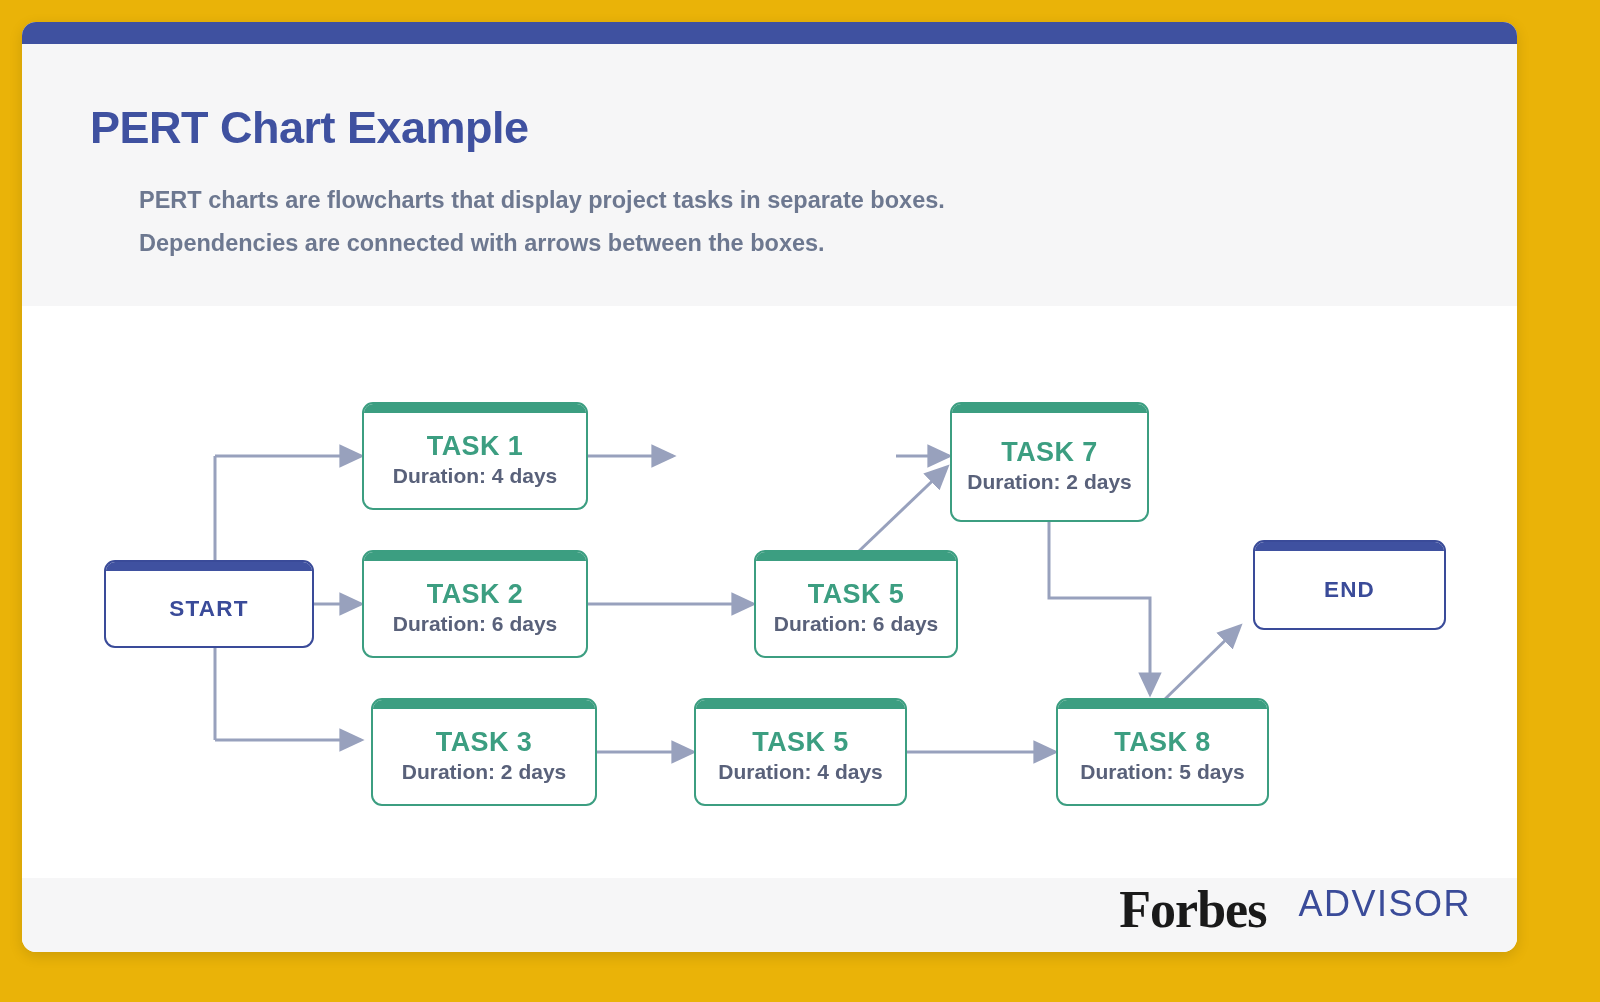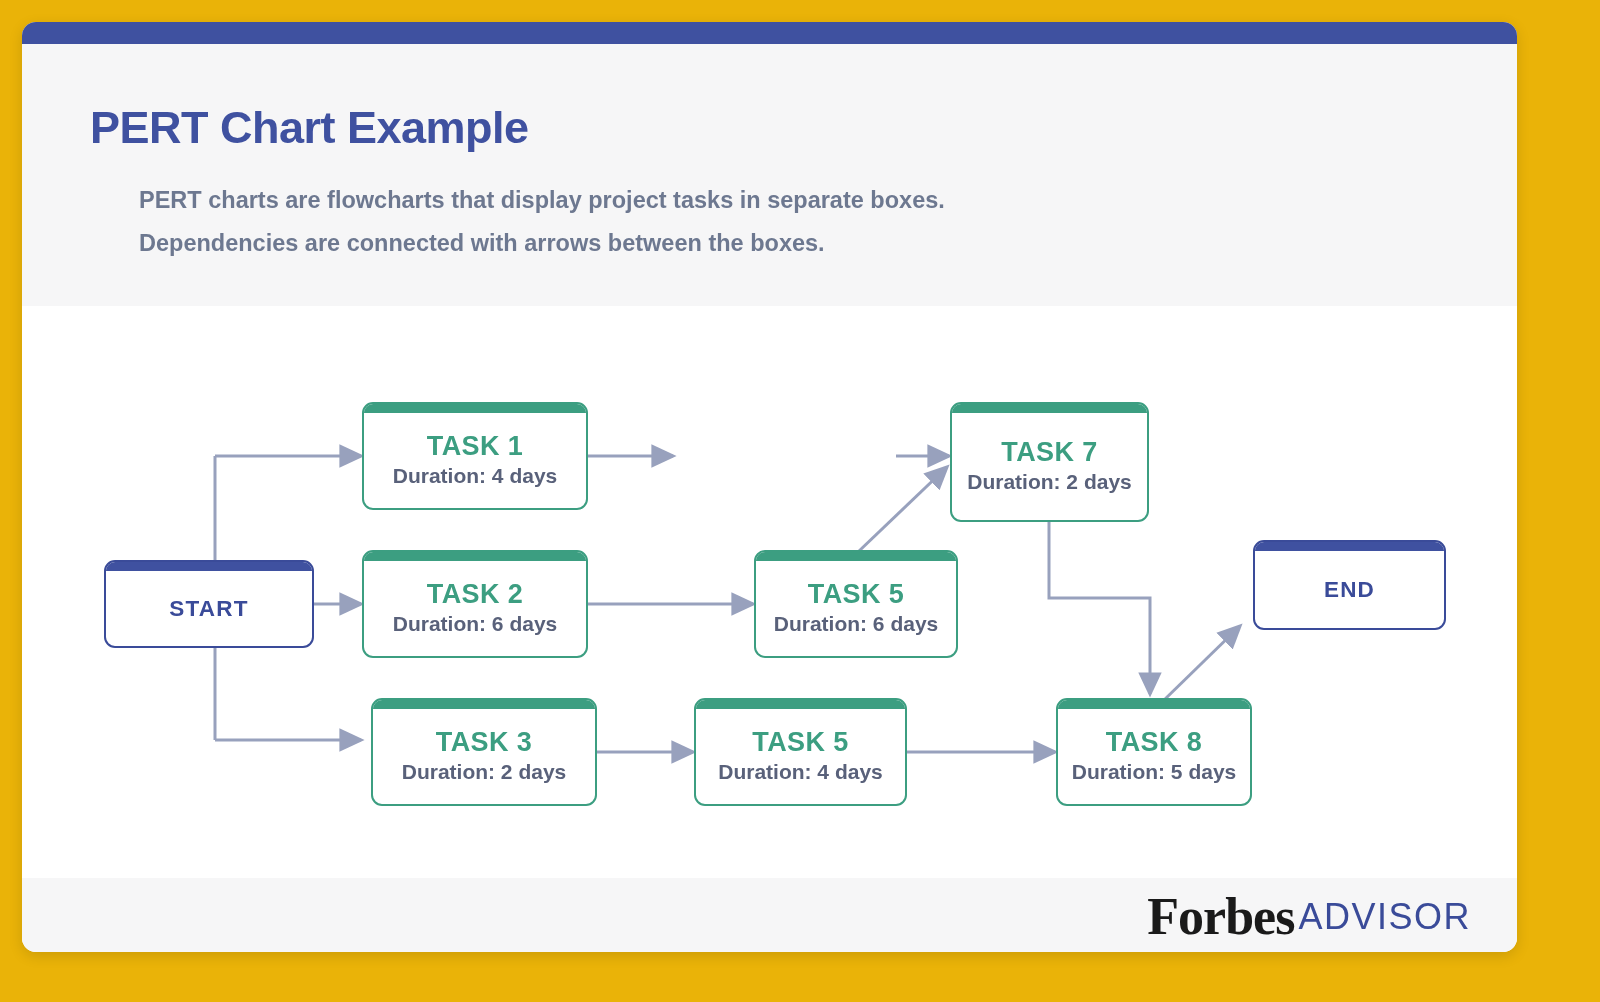--- a/index.html
+++ b/index.html
@@ -141,22 +141,21 @@
     color: #3a4b99;
   }
 
   
   #brand {
     position: absolute;
     right: 46px;
     top: 4px;
     height: 66px;
     display: flex;
-    align-items: center;
-    gap: 4px;
+    gap: 32px;
   }
   #brand-forbes {
     font-family: "Liberation Serif", serif;
     font-size: 52px;
     font-weight: bold;
     color: #1a1a1a;
     letter-spacing: -1px;
     line-height: 52px;
   }
   #brand-advisor {
@@ -279,21 +278,21 @@
       </div>
 
       <div class="node task" style="left:672px; top:392px; width:213px; height:108px;">
         <div class="cap"></div>
         <div class="inner">
           <div class="t-name">TASK 5</div>
           <div class="t-dur">Duration: 4 days</div>
         </div>
       </div>
 
-      <div class="node task" style="left:1034px; top:392px; width:196px; height:108px;">
+      <div class="node task" style="left:1034px; top:392px; width:213px; height:108px;">
         <div class="cap"></div>
         <div class="inner">
           <div class="t-name">TASK 8</div>
           <div class="t-dur">Duration: 5 days</div>
         </div>
       </div>
 
     </div>
 
     <div id="brand" style="top:862px;">

